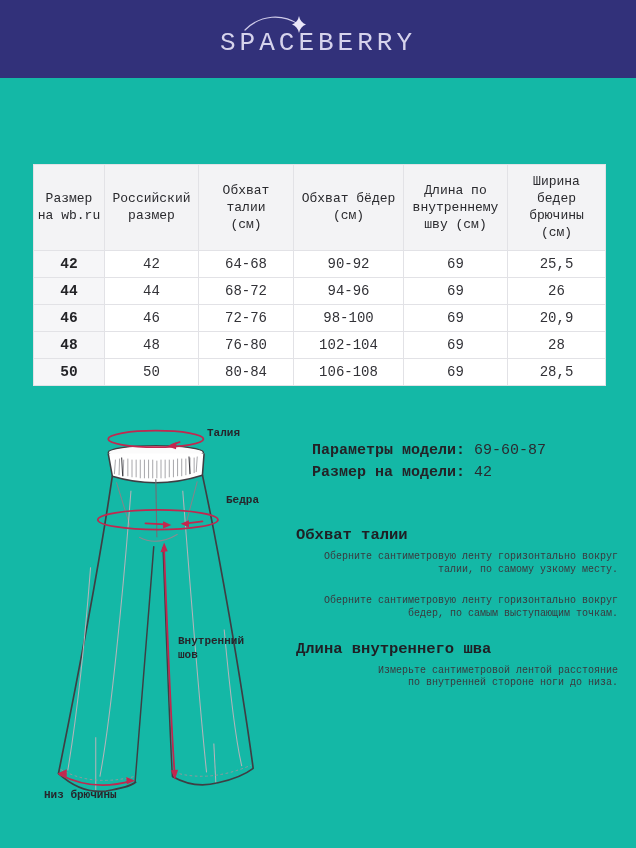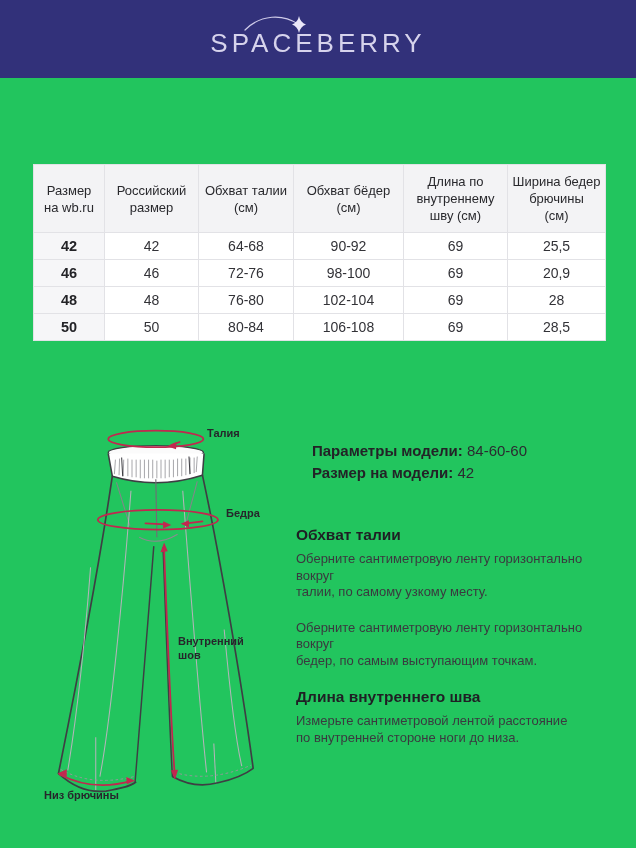--- a/index.html
+++ b/index.html
@@ -1,20 +1,20 @@
 <!DOCTYPE html>
 <html><head>
 <meta charset="utf-8">
 <style>
   * { margin:0; padding:0; box-sizing:border-box; }
   html,body { background:#ffffff; }
   body { font-family:"Liberation Sans", sans-serif; }
   .canvas {
     position:relative; width:636px; height:848px;
-    background:#22c55e; overflow:hidden; margin:0 auto;
+    background:#14b8a6; overflow:hidden; margin:0 auto;font-family:Liberation Mono, monospace;
   }
 
   
   .brand-bar {
     position:absolute; left:0; top:0; width:636px; height:78px;
     background:#32317a; display:flex; align-items:center; justify-content:center;
   }
   .logo {
     color:#d6d3ec; font-size:26px; letter-spacing:4px; font-weight:400;
     margin-top:8px; user-select:none;
@@ -33,33 +33,33 @@
     line-height:1.32; padding:8px 2px; height:61px; color:#29292d;
   }
   .size-table td { background:#ffffff; font-size:14px; height:27px; padding:3px 2px; color:#323237; }
   .size-table td.first { background:#f6f6f8; font-weight:700; font-size:14.5px; color:#232327; }
 
   
   .diagram { position:absolute; left:30px; top:412px; width:262px; height:406px; }
   .diagram svg { position:absolute; left:0; top:0; }
   .dlabel { position:absolute; font-size:11px; font-weight:600; color:#26262b; line-height:1.25; }
   .dlabel.waist  { left:177px; top:15px; }
-  .dlabel.hips   { left:196px; top:95px; }
+  .dlabel.hips   { left:196px; top:82px; }
   .dlabel.inseam { left:148px; top:223px; white-space:pre-line; }
   .dlabel.hem    { left:14px;  top:377px; }
 
   
   .info-col { position:absolute; left:296px; top:443px; width:322px; }
   .model-line { font-size:15px; line-height:15px; margin-bottom:7px; color:#232327; }
   .ml-label { font-weight:700;margin-left:16px; }
   .ml-value { font-weight:400; color:#2b2b30; }
   .measures { margin-top:46px; }
   .measure { margin-bottom:19px; }
   .m-title { font-size:15.5px; font-weight:700; color:#1f1f24; margin-bottom:7px; }
-  .m-desc { font-size:13px; line-height:1.27; color:#3a3a3f; white-space:pre-line; }
+  .m-desc { font-size:10px; line-height:1.27; color:#3a3a3f; white-space:pre-line;text-align:right; }
 </style>
 </head>
 <body>
 
 <div class="canvas">
 
   <header class="brand-bar">
     <svg class="star-swoosh" viewBox="0 0 66 28" aria-hidden="true">
       <path d="M2,20 C18,4 40,4 55,14" fill="none" stroke="#cfcbe9" stroke-width="1.2" stroke-linecap="round"></path>
       <path d="M56,6 Q57.3,12.5 63,14.5 Q57.3,16.5 56,23 Q54.7,16.5 49,14.5 Q54.7,12.5 56,6" fill="#eae7f8"></path>
@@ -97,20 +97,28 @@
     <tbody>
         <tr>
           <td class="first">42</td>
           <td>42</td>
           <td>64-68</td>
           <td>90-92</td>
           <td>69</td>
           <td>25,5</td>
         </tr>
         <tr>
+          <td class="first">44</td>
+          <td>44</td>
+          <td>68-72</td>
+          <td>94-96</td>
+          <td>69</td>
+          <td>26</td>
+        </tr>
+        <tr>
           <td class="first">46</td>
           <td>46</td>
           <td>72-76</td>
           <td>98-100</td>
           <td>69</td>
           <td>20,9</td>
         </tr>
         <tr>
           <td class="first">48</td>
           <td>48</td>
@@ -186,21 +194,21 @@
     </svg>
     <div class="dlabel waist">Талия</div>
     <div class="dlabel hips">Бедра</div>
     <div class="dlabel inseam">Внутренний
 шов</div>
     <div class="dlabel hem">Низ брючины</div>
   </div>
 
   <div class="info-col">
     <div class="model-info">
-        <div class="model-line"><span class="ml-label">Параметры модели: </span><span class="ml-value">84-60-60</span></div>
+        <div class="model-line"><span class="ml-label">Параметры модели: </span><span class="ml-value">69-60-87</span></div>
         <div class="model-line"><span class="ml-label">Размер на модели: </span><span class="ml-value">42</span></div>
       </div>
     <div class="measures">
         <div class="measure">
           <div class="m-title">Обхват талии</div>
           <div class="m-desc">Оберните сантиметровую ленту горизонтально вокруг
 талии, по самому узкому месту.</div>
         </div>
         <div class="measure">
           <div class="m-desc">Оберните сантиметровую ленту горизонтально вокруг

